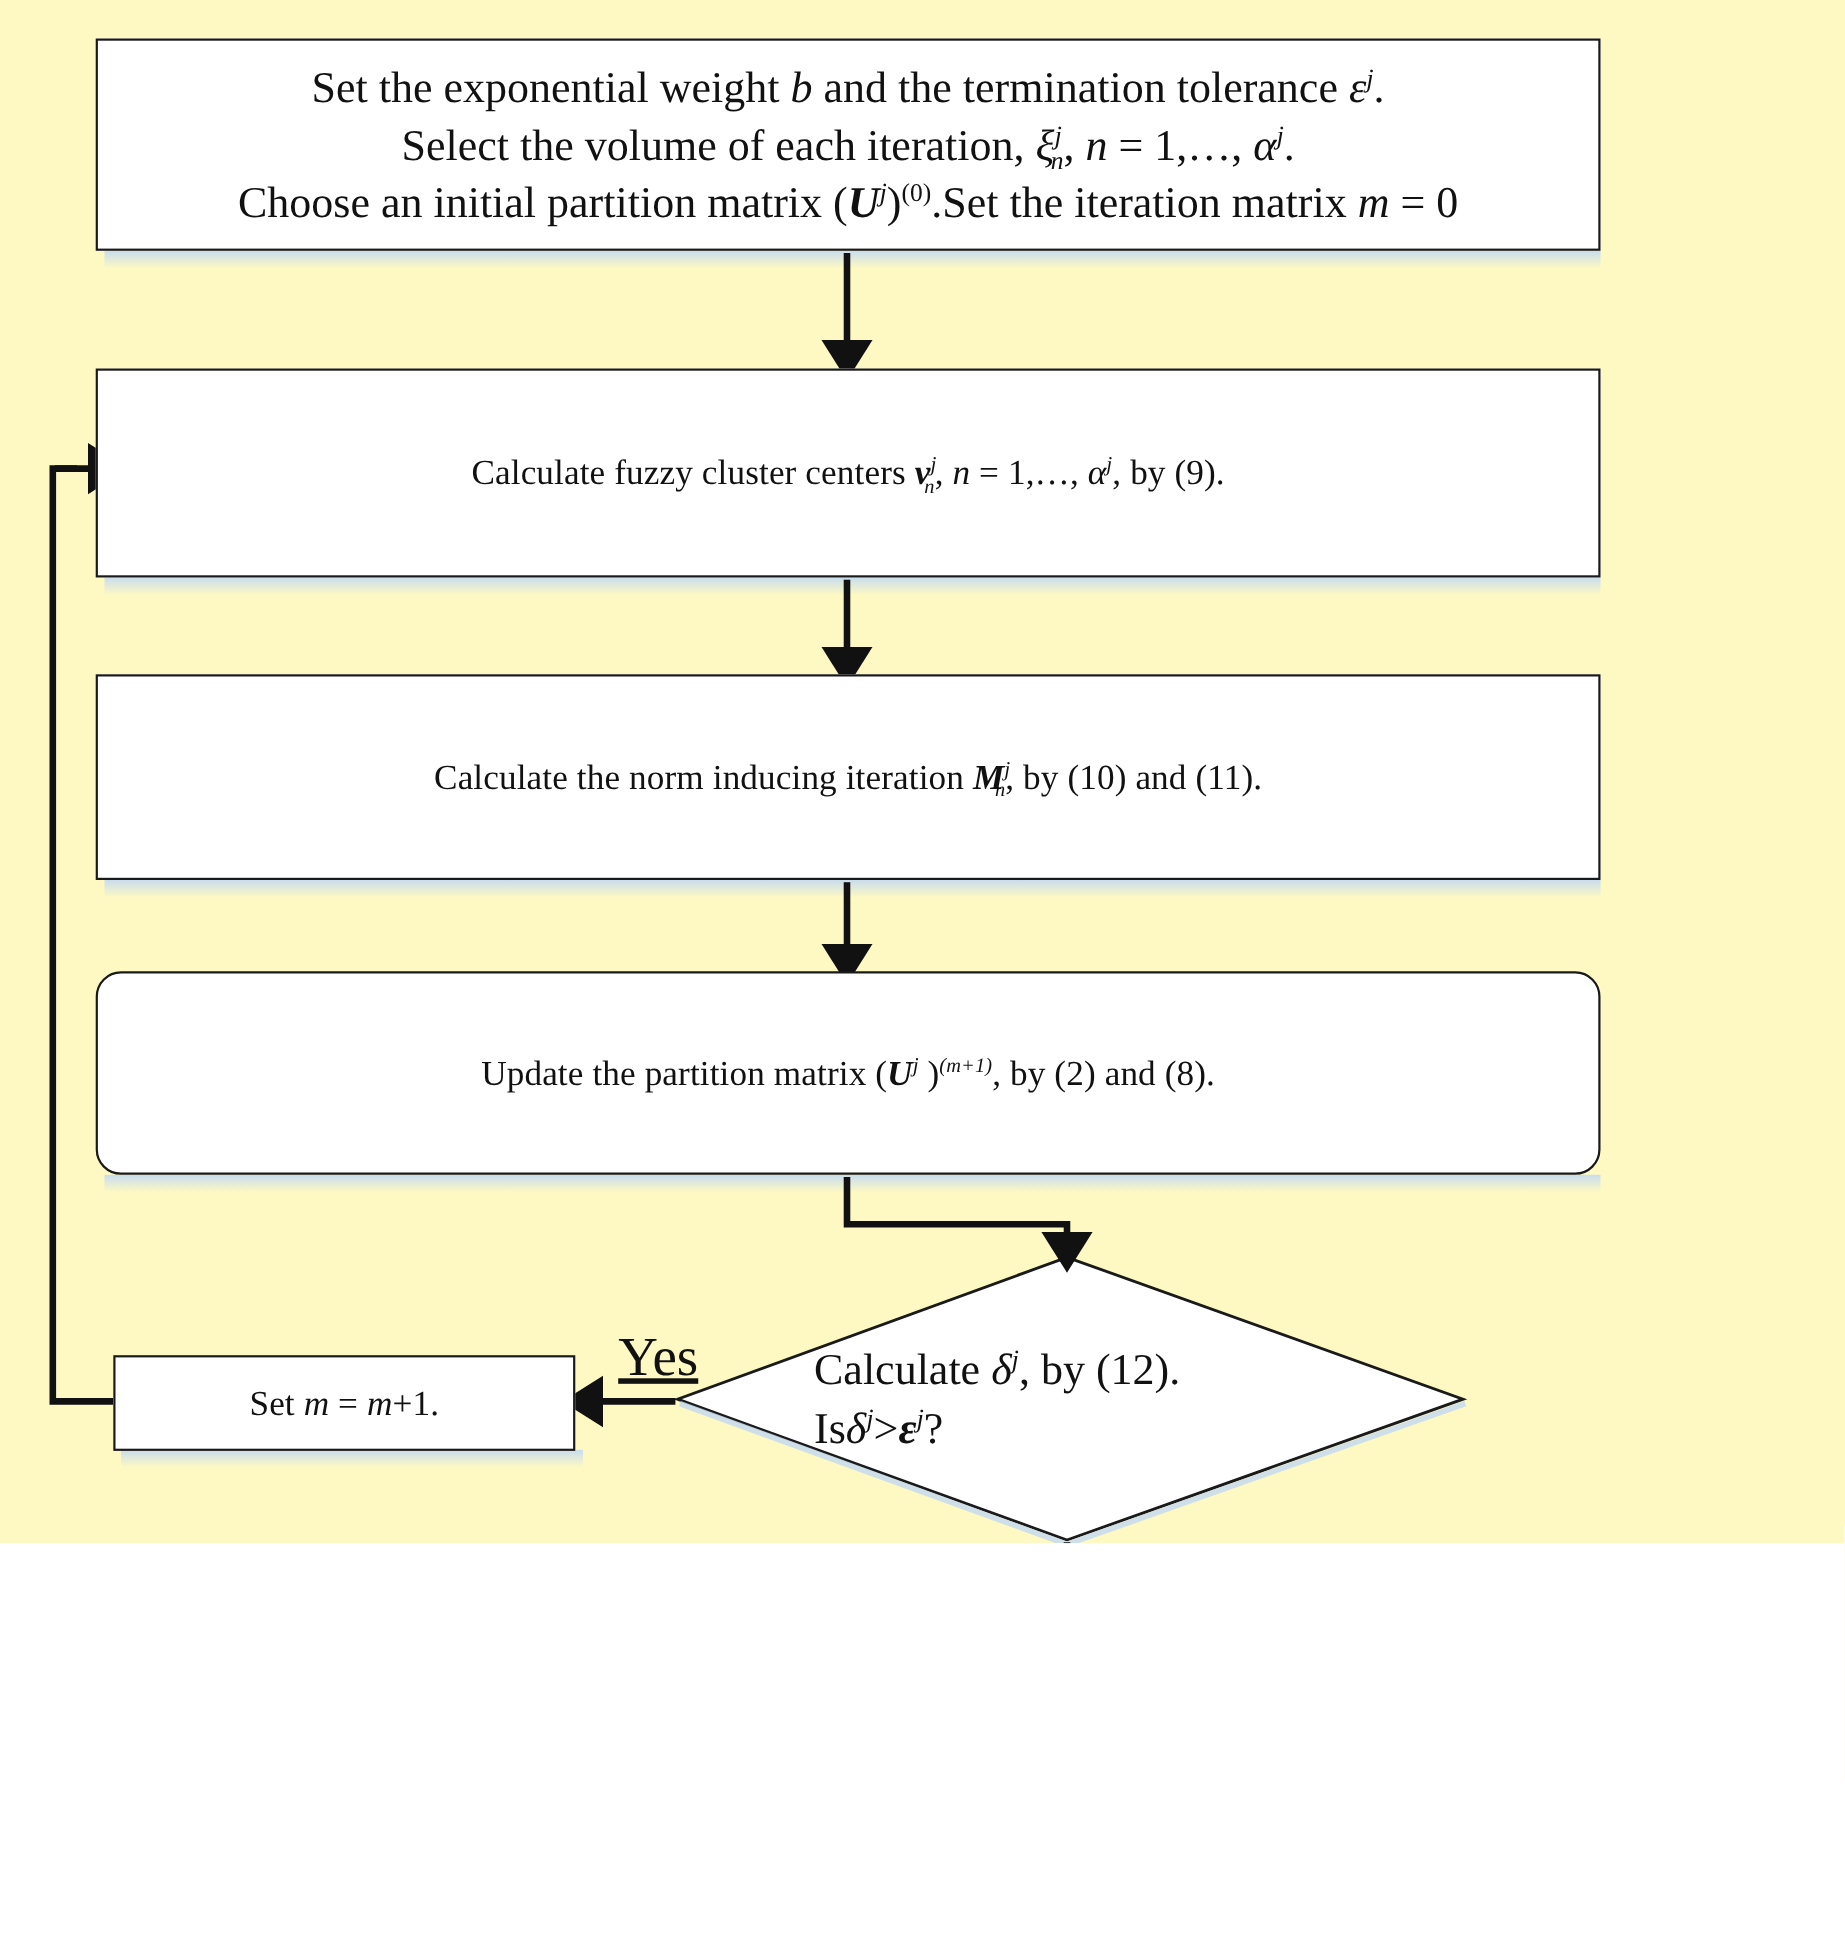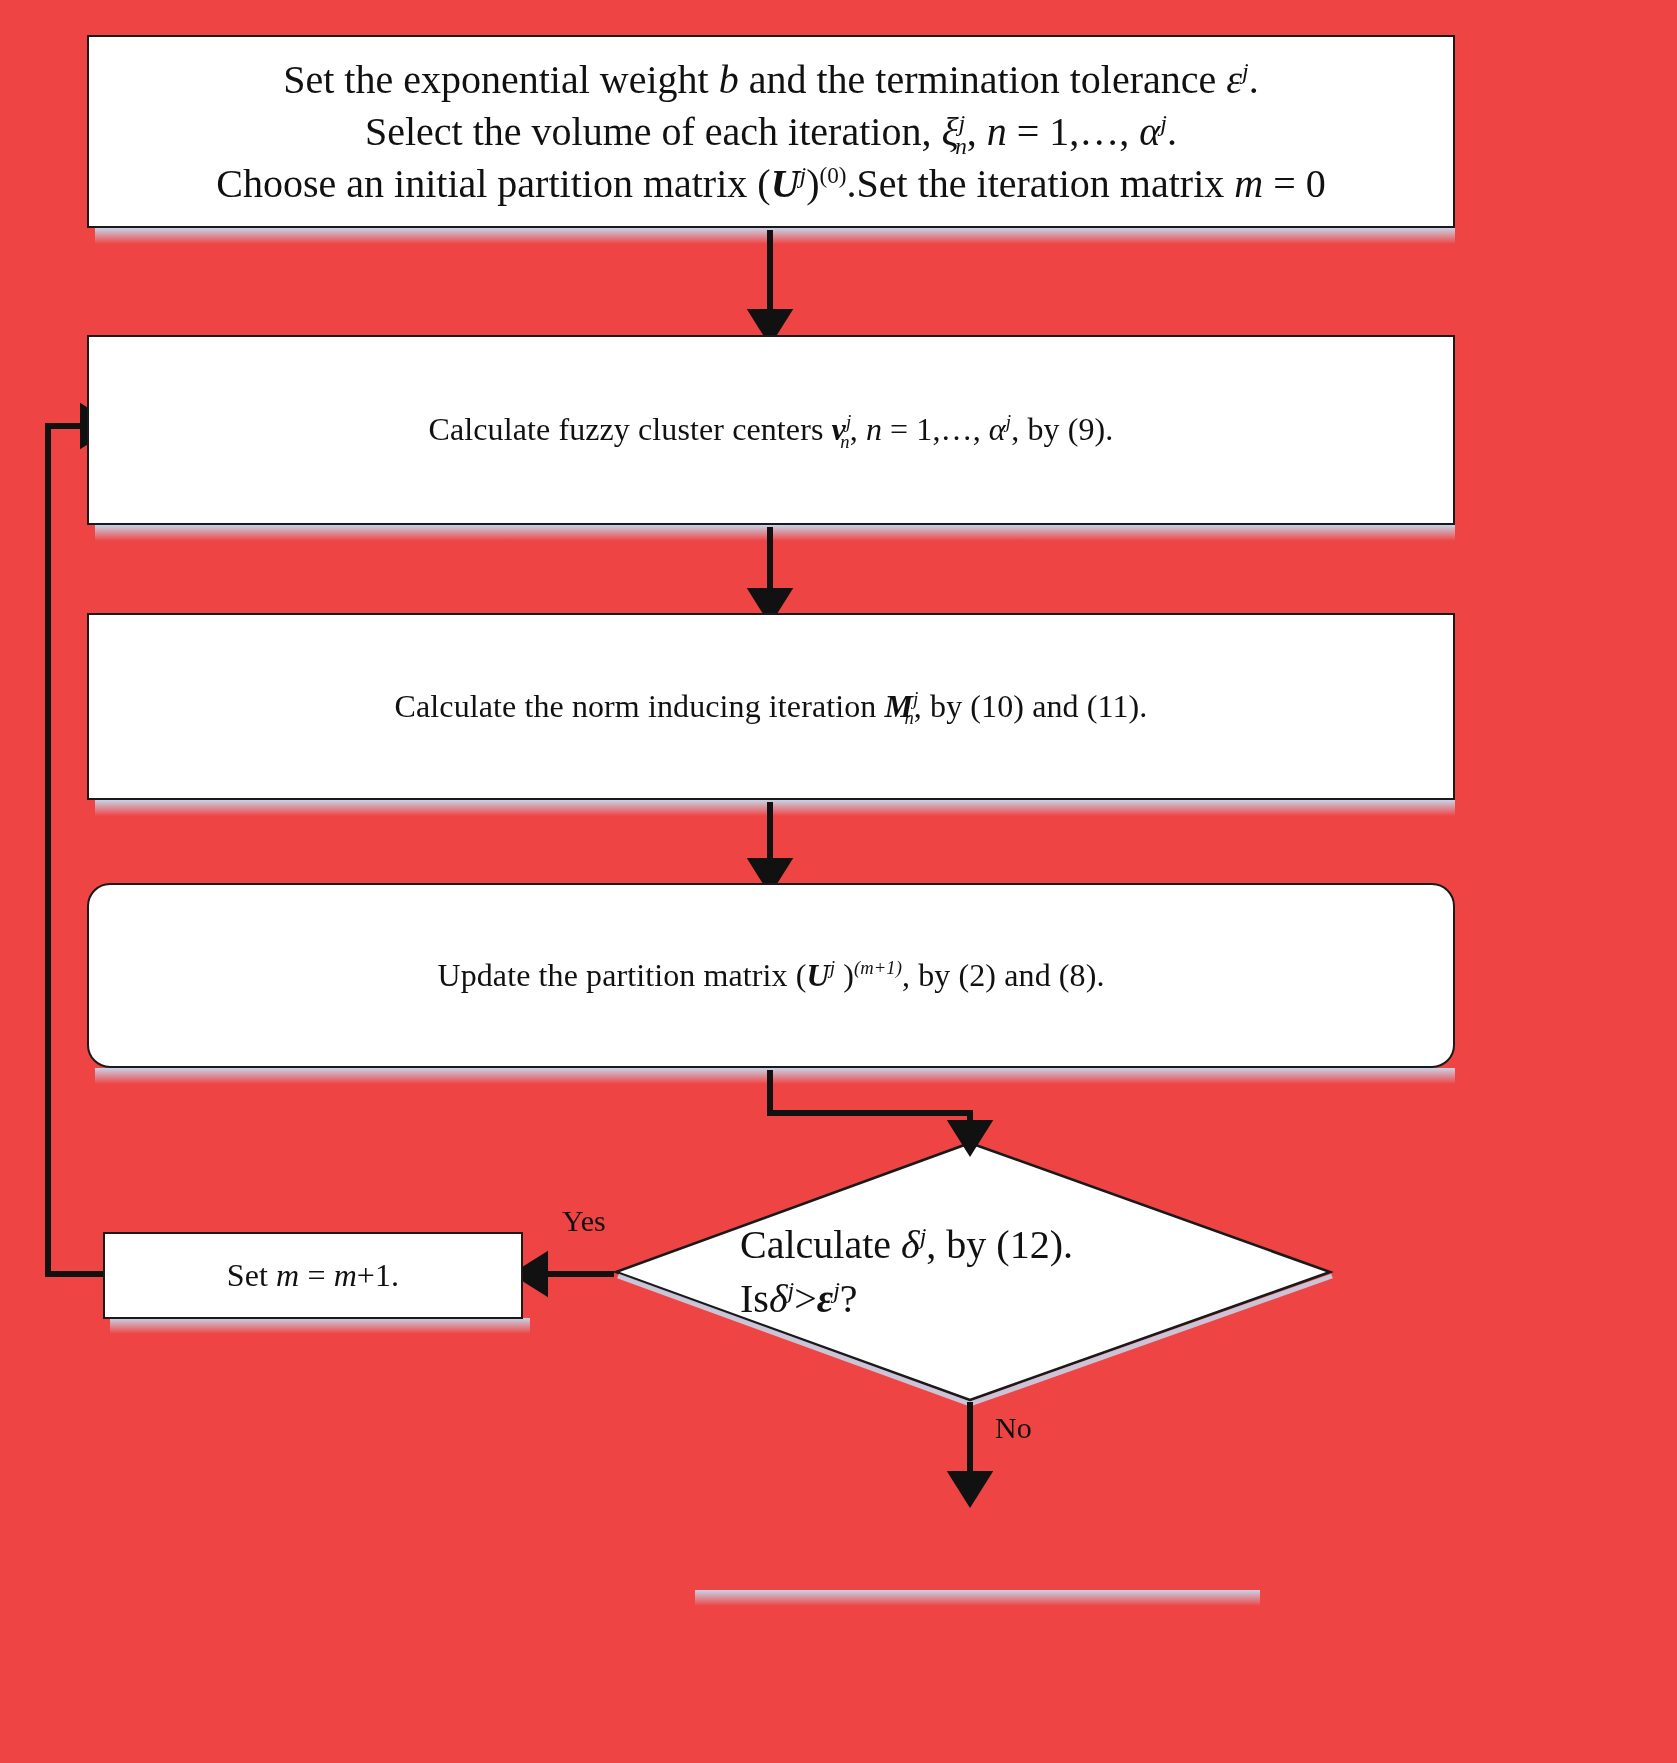--- a/index.html
+++ b/index.html
@@ -7,22 +7,22 @@
     padding: 0;
     background: #ffffff;
   }
   body {
     font-family: "Liberation Serif", "DejaVu Serif", serif;
     color: #111111;
   }
   #canvas {
     position: relative;
     width: 1677px;
-    height: 1763px;
-    background: #ef4444;
+    height: 1403px;
+    background: #fef9c3;
     overflow: hidden;
   }
   .node {
     position: absolute;
     box-sizing: border-box;
     border: 2px solid #1a1a1a;
     background: #ffffff;
     display: flex;
     align-items: center;
     justify-content: center;
@@ -67,23 +67,24 @@
   svg.overlay {
     position: absolute;
     left: 0; top: 0;
     width: 1677px;
     height: 1763px;
     z-index: 2;
     pointer-events: none;
   }
   .label {
     position: absolute;
-    font-size: 30px;
+    font-size: 50px;
     z-index: 6;
     white-space: nowrap;
+    text-decoration: underline;
   }
   .diamond-text {
     position: absolute;
     z-index: 6;
     font-size: 40px;
     line-height: 1.34;
     white-space: nowrap;
   }
 </style>
 </head>

